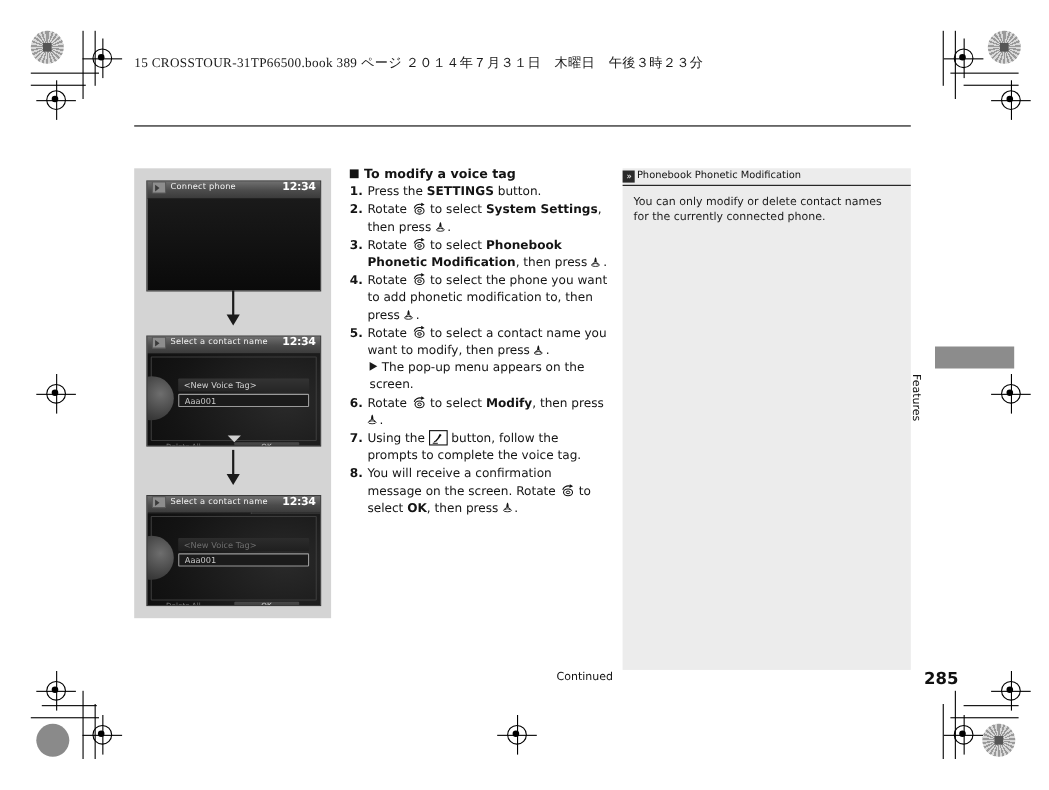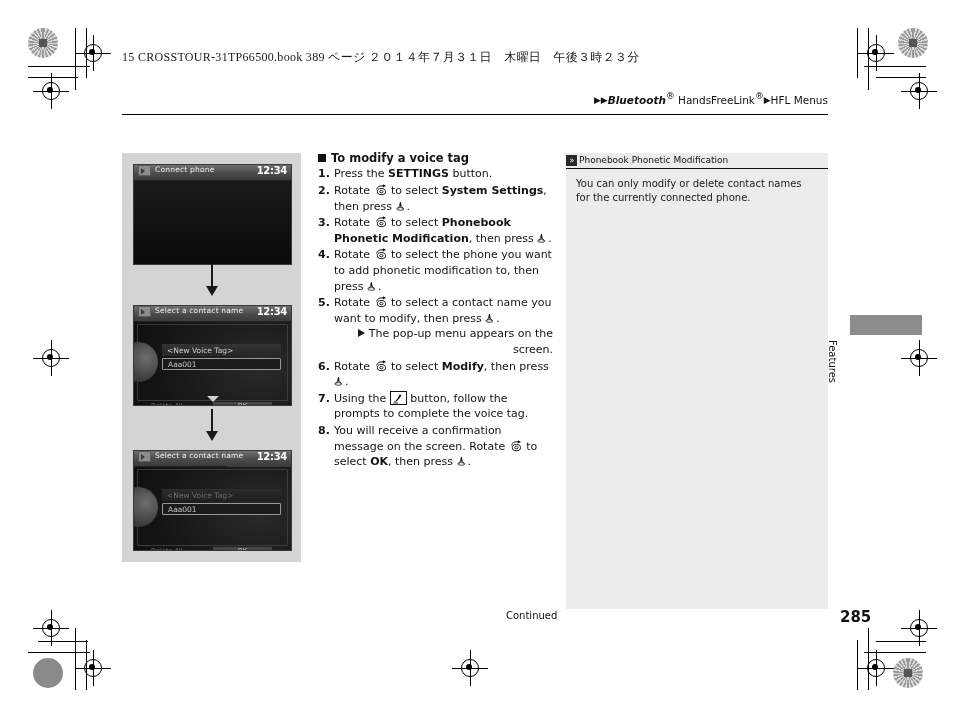--- a/index.html
+++ b/index.html
@@ -159,21 +159,21 @@
     position:relative;top:0px;
   }
   ol.steps{list-style:none;margin:0;padding:0;}
   ol.steps>li{
     position:relative;padding-left:16px;margin-bottom:1px;
   }
   ol.steps>li .num{
     position:absolute;left:0;top:0;font-weight:bold;
   }
   .b{font-weight:bold;}
-  .sub{display:block;padding-left:2px;text-align:right;}
+  .sub{display:block;padding-left:2px;}
   .subarrow{
     display:inline-block;width:0;height:0;margin-right:4px;
     border-left:7px solid #1a1a1a;border-top:4.5px solid transparent;border-bottom:4.5px solid transparent;
     vertical-align:0px;
   }
   
   .ico{display:inline-block;vertical-align:-2px;}
   .ico-rotate{width:14px;height:12px;}
   .ico-press{width:11px;height:12px;}
   .ico-talk{width:13px;height:12px;border:1.2px solid #111;padding:0px 1px;vertical-align:-3px;}
@@ -274,23 +274,20 @@
       </div>
 
     <div class="dot hatch" style="left:28px;top:28px;"></div>
     <div class="dot hatch" style="left:898px;top:28px;"></div>
     <div class="dot grey" style="left:33px;top:658px;"></div>
     <div class="dot hatch" style="left:893px;top:658px;"></div>
   </div>
 
   <div class="filehdr">15 CROSSTOUR-31TP66500.book  389 ページ  ２０１４年７月３１日　木曜日　午後３時２３分</div>
 
-  <div class="breadcrumb">
-    <span class="tri">▶▶</span><span class="bt">Bluetooth</span><sup>®</sup><span> HandsFreeLink</span><sup>®</sup><span class="tri">▶</span><span>HFL Menus</span>
-  </div>
   <div class="hrule"></div>
 
   <div class="screens" id="screens-col">
       <div class="shot s1">
         <div class="titlebar">
           <span class="tb-icon"></span>
           <span class="tb-title">Connect phone</span>
           <span class="tb-clock">12:34</span>
         </div>
       </div>

